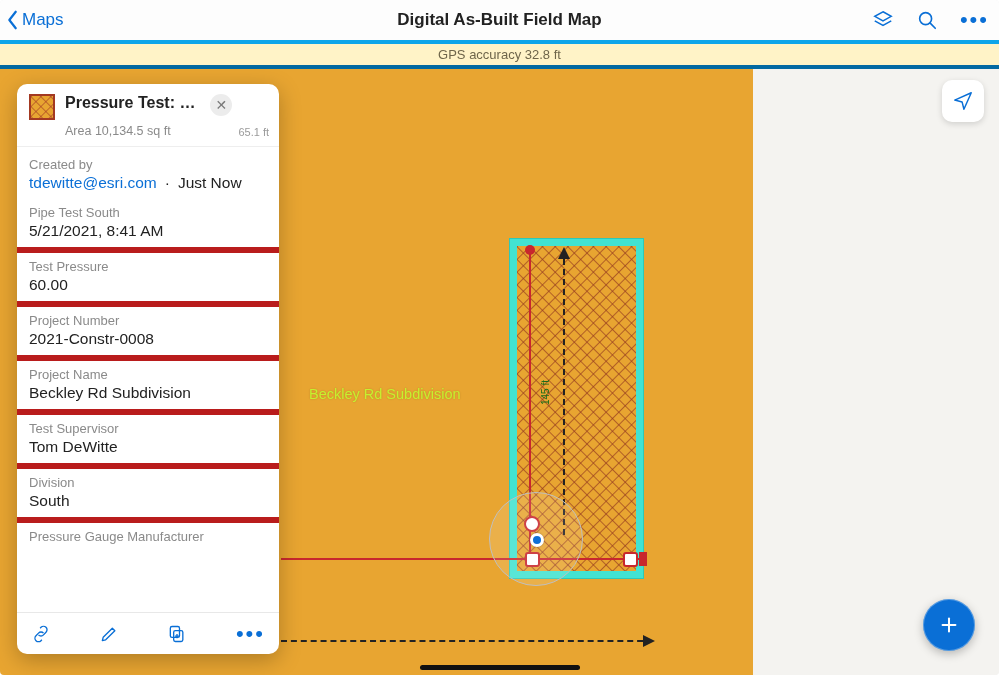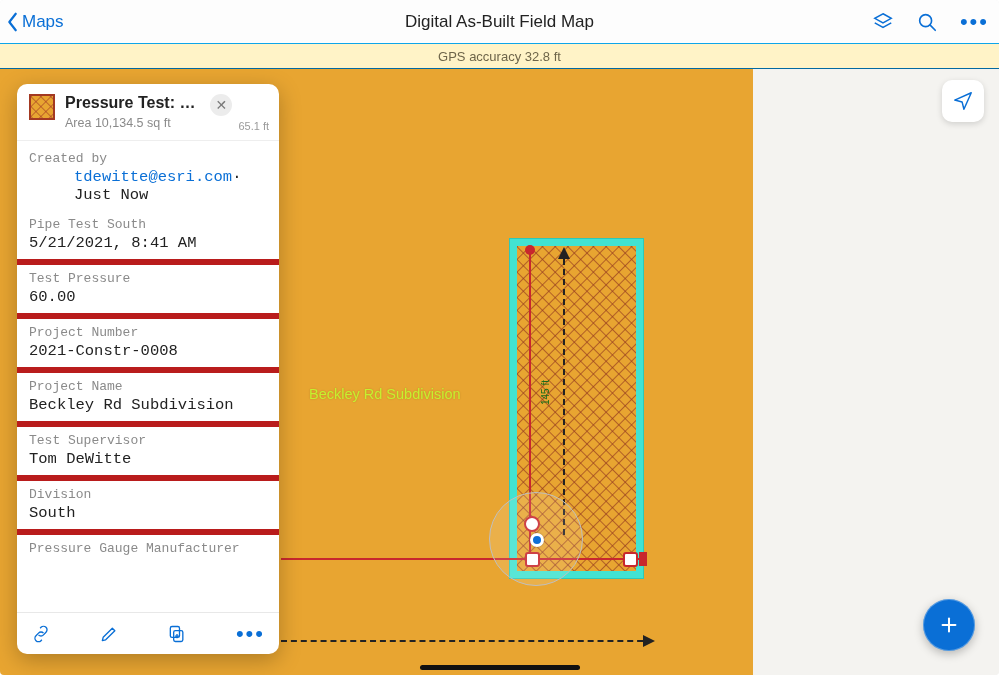--- a/index.html
+++ b/index.html
@@ -3,47 +3,47 @@
 <meta charset="utf-8">
 <style>
   * { box-sizing: border-box; margin: 0; padding: 0; }
   html, body { width: 999px; height: 675px; font-family: -apple-system, "Helvetica Neue", Arial, sans-serif; overflow: hidden; }
   #app { width: 999px; height: 675px; background: #f2f2f2; position: relative; border-radius: 4px; overflow: hidden; }
 
   
   .header {
     height: 44px;
     background: #fdfdfd;
-    border-bottom: 1px solid #0ea5e9;
+    border-bottom: 4px solid #0ea5e9;
     display: flex;
     align-items: center;
     justify-content: space-between;
     padding: 0 10px 0 6px;
     position: relative;
   }
   .header-left { display: flex; align-items: center; gap: 2px; color: #0a6fd6; font-size: 17px; cursor: pointer; }
   .header-left svg { width: 14px; height: 22px; }
   .header-title {
     position: absolute;
     left: 0; right: 0;
     text-align: center;
-    font-weight: 400;
+    font-weight: 700;
     font-size: 17px;
     color: #222;
     pointer-events: none;
   }
   .header-right { display: flex; align-items: center; gap: 22px; }
   .header-right .icon-btn svg { width: 22px; height: 22px; stroke: #0a6fd6; fill: none; }
   .icon-btn { display: flex; align-items: center; justify-content: center; cursor: pointer; }
 
   
   .gps-bar {
     height: 25px;
     background: #fff3c7;
-    border-bottom: 1px solid #0369a1;
+    border-bottom: 4px solid #0369a1;
     display: flex;
     align-items: center;
     justify-content: center;
     color: #6e654a;
     font-size: 13px;
   }
 
   
   .map-container {
     position: absolute;
@@ -225,39 +225,39 @@
     width: 26px; height: 26px;
     margin-right: 10px;
     flex: 0 0 26px;
     border: 2px solid #a33922;
     background: #e8a531;
     position: relative;
     overflow: hidden;
   }
   .popup-titlewrap { flex: 1; min-width: 0; }
   .popup-title { font-size: 16px; font-weight: 600; color: #222; white-space: nowrap; overflow: hidden; text-overflow: ellipsis; }
-  .popup-sub { font-size: 12.5px; color: #8a8a8a; margin-top: 4px; }
+  .popup-sub { font-size: 12.5px; color: #8a8a8a; margin-top: 12px; }
   .popup-dist { font-size: 11px; color: #9a9a9a; align-self: flex-end; margin-left: 6px; margin-top: 26px; }
   .popup-close {
     width: 22px; height: 22px;
     border-radius: 11px;
     background: #ececec;
     color: #7a7a7a;
     display: flex; align-items: center; justify-content: center;
     margin-left: 6px;
     font-size: 14px;
     cursor: pointer;
   }
 
   .popup-body { flex: 1; overflow: hidden; padding-top: 4px; }
-  .field { padding: 6px 12px 7px; font-family: Liberation Mono, monospace; }
+  .field { padding: 6px 12px 7px; }
   .field + .field { border-top: 6px solid #b91c1c; }
   .field-label { font-size: 13px; color: #8a8a8a; margin-bottom: 2px; }
   .field-value { font-size: 15.5px; color: #222; }
-  .creator-line { display: flex; gap: 0; align-items: flex-start; flex-wrap: wrap; margin-left: 45px; }
+  .creator-line { display: flex; gap: 8px; align-items: flex-start; flex-wrap: wrap; }
   .link { color: #0a6fd6; }
 
   .popup-toolbar {
     height: 42px;
     border-top: 1px solid #e8e8e8;
     display: flex;
     align-items: center;
     padding: 0 14px;
     gap: 48px;
   }

